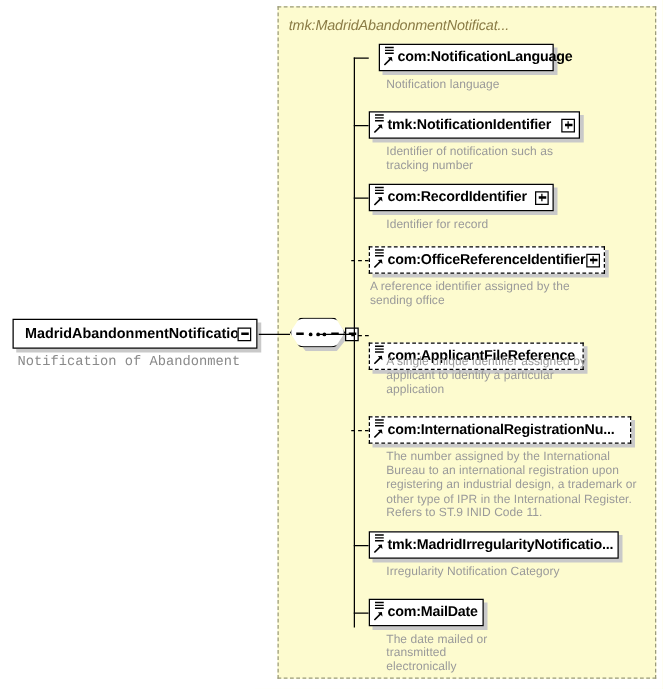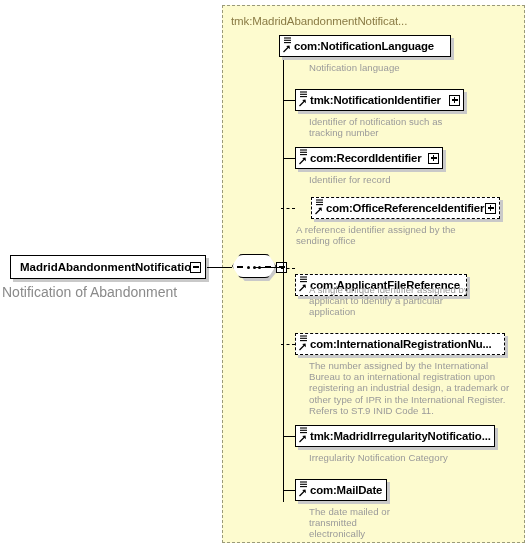--- a/index.html
+++ b/index.html
@@ -22,20 +22,21 @@
     background: #fdfbcf;
     border: 1px dashed #9a9a7a;
   }
   #type-title {
     position: absolute;
     left: 8px; top: 9px;
     font-size: 11.5px;
     color: #8a7b45;
     white-space: nowrap;
     letter-spacing: -0.1px;
+    font-style: italic;
   }
 
   
   #root-node {
     position: absolute;
     left: 10px; top: 255px;
     width: 196px; height: 24px;
   }
   .boxshadow {
     position: absolute;
@@ -54,24 +55,25 @@
   }
   #root-label {
     font-size: 11.5px;
     font-weight: bold;
     color: #000;
     padding-left: 9px;
     white-space: nowrap;
   }
   #root-annot {
     position: absolute;
-    left: 2px; top: 284px;
-    font-size: 14px;
+    left: 14px; top: 284px;
+    font-size: 11px;
     color: #8a8a8a;
     white-space: nowrap;
+    font-family: Liberation Mono, monospace;
   }
 
   
   .expander {
     position: absolute;
     width: 11px; height: 11px;
     background: #ffffff;
     border: 1.3px solid #000;
   }
   .expander::before {
@@ -223,21 +225,21 @@
 
 <div class="conn-h" style="left:283px; top:46px; width:12px;"></div>
 <div class="conn-h" style="left:283px; top:100px; width:12px;"></div>
 <div class="conn-h" style="left:283px; top:158px; width:12px;"></div>
 <div class="conn-h dashed" style="left:281px; top:208px; width:14px;"></div>
 <div class="conn-h dashed" style="left:281px; top:268px; width:14px;"></div>
 <div class="conn-h dashed" style="left:281px; top:344px; width:14px;"></div>
 <div class="conn-h" style="left:283px; top:436px; width:12px;"></div>
 <div class="conn-h" style="left:283px; top:490px; width:12px;"></div>
 
-<div class="node" style="left:279px; top:35px; width:172px;text-decoration:underline;">
+<div class="node" style="left:303px; top:35px; width:140px;text-decoration:underline;">
   <div class="nshadow"></div>
   <div class="nface">
     <span class="nlabel">com:NotificationLanguage</span>
   </div>
   <svg class="elem-icon" viewBox="0 0 12 20">
     <g stroke="#000" stroke-width="1.1">
         <line x1="3" y1="3" x2="10" y2="3"></line>
         <line x1="3" y1="5.3" x2="10" y2="5.3"></line>
         <line x1="3" y1="7.6" x2="10" y2="7.6"></line>
       </g>
@@ -283,21 +285,21 @@
       </g>
     <g stroke="#000" stroke-width="1.3" fill="none">
         <line x1="2.5" y1="17" x2="8" y2="11.5"></line>
       </g>
     <polygon points="8.5,10.5 9,14.2 5.2,11" fill="#000"></polygon>
   </svg>
   <div class="expander plus nexp"></div>
 </div>
 <div class="annot" style="left:309px; top:174px; width:200px;">Identifier for record</div>
 
-<div class="node optional" style="left:295px; top:197px; width:189px;margin-left:16px;">
+<div class="node optional" style="left:295px; top:197px; width:189px;">
   <div class="nshadow"></div>
   <div class="nface">
     <span class="nlabel">com:OfficeReferenceIdentifier</span>
   </div>
   <svg class="elem-icon" viewBox="0 0 12 20">
     <g stroke="#000" stroke-width="1.1">
         <line x1="3" y1="3" x2="10" y2="3"></line>
         <line x1="3" y1="5.3" x2="10" y2="5.3"></line>
         <line x1="3" y1="7.6" x2="10" y2="7.6"></line>
       </g>

